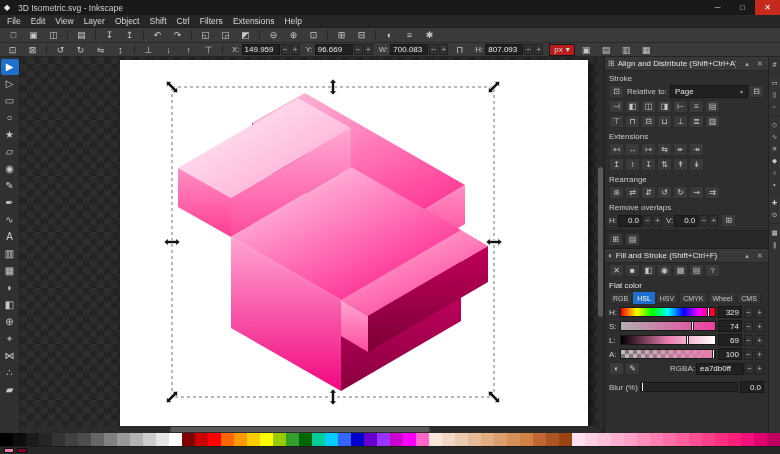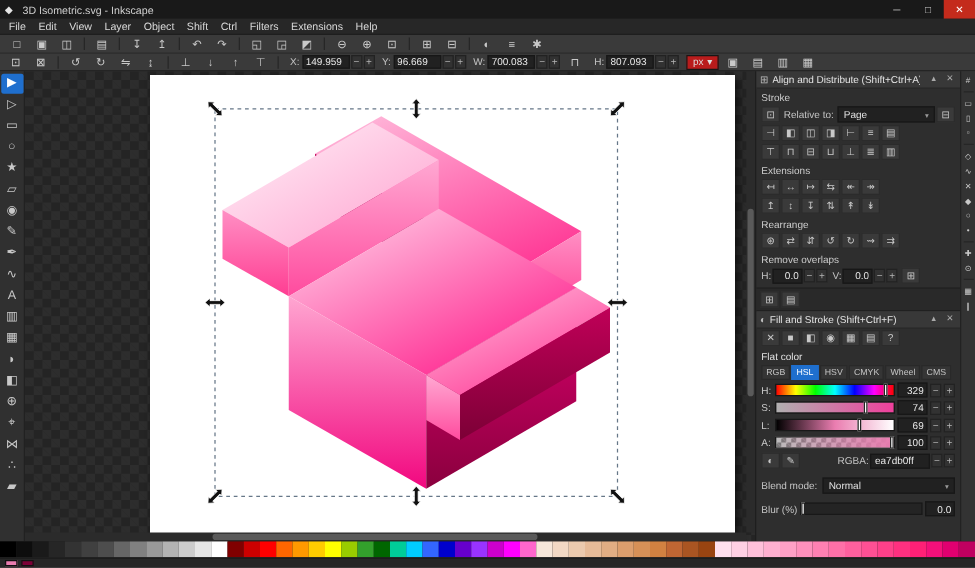--- a/index.html
+++ b/index.html
@@ -455,27 +455,20 @@
 
     <div class="irow">
       <button class="micon">◐</button>
       <button class="micon">✎</button>
       <span style="color:#c4c4c4;margin-left:auto;">RGBA:</span>
       <input class="sfld" style="width: 48px; text-align: left; padding-left: 3px;" value="ea7db0ff">
       <button class="step">−</button>
       <button class="step">+</button>
     </div>
 
-    <div class="irow" style="margin-top:5px;">
-      <span style="color:#c4c4c4;">Blend mode:</span>
-      <div class="dd" style="flex:1;margin-left:3px;">
-        <span>Normal</span>
-        <span class="car" style="margin-left:auto;">▾</span>
-      </div>
-    </div>
 
     <div class="srow" style="margin-top:4px;">
       <span style="color:#c4c4c4;white-space:nowrap;">Blur (%)</span>
       <div class="strack" style="background:#242424;">
         <div class="shandle" style="left:0;"></div>
       </div>
       <input class="sfld" value="0.0" style="">
     </div>
 
   </div>

